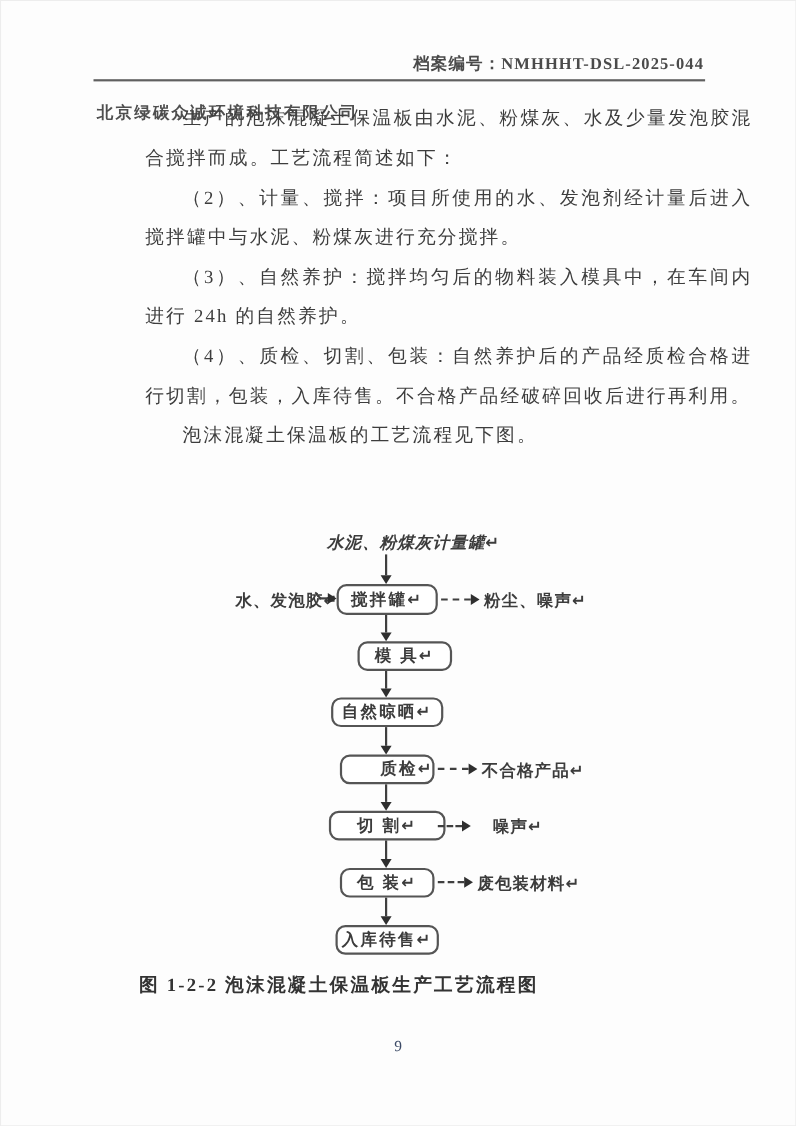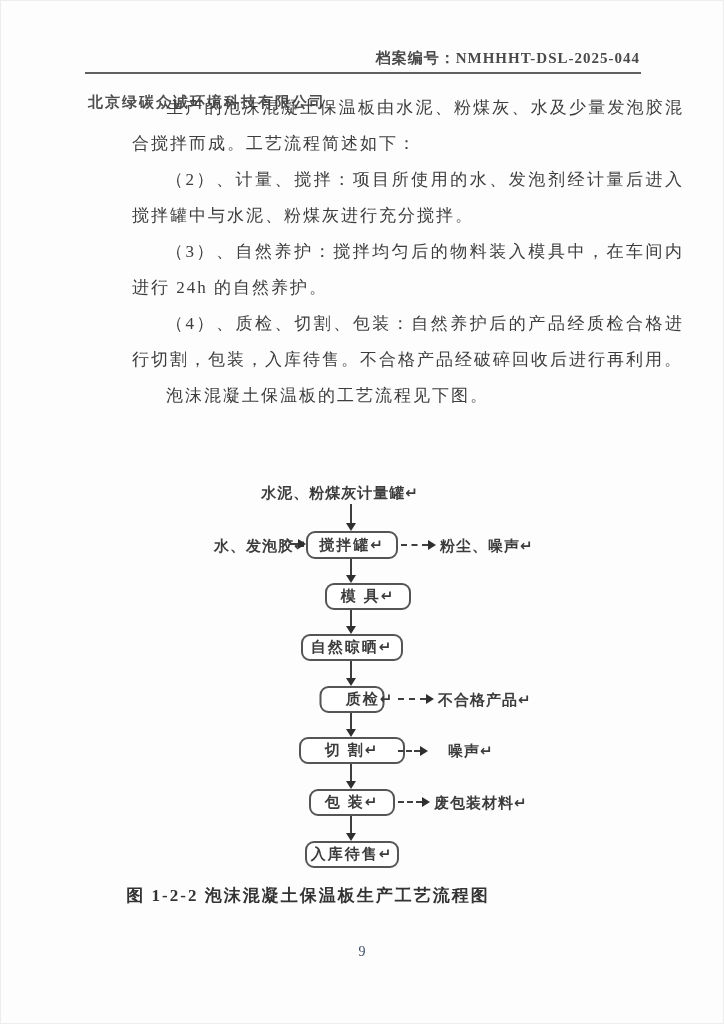--- a/index.html
+++ b/index.html
@@ -41,21 +41,21 @@
     color:#3d3d3d;
   }
   
   .flowchart{position:absolute;left:0;top:0;width:724px;height:1024px;pointer-events:none;}
   .fc-label{
     position:absolute;
     font-family:"Liberation Sans","DejaVu Sans",sans-serif;
     font-weight:bold;font-size:15px;letter-spacing:1px;color:#3c3c3c;
     white-space:nowrap;
   }
-  .fc-top-label{left:340px;transform:translateX(-50%);}
+  .fc-top-label{left:376px;transform:translateX(-50%);font-style:italic;}
   .fc-box{
     position:absolute;left:352px;transform:translateX(-50%);
     border:2px solid #555;border-radius:9px;background:#fff;
     font-family:"Liberation Sans","DejaVu Sans",sans-serif;
     font-weight:bold;font-size:15px;letter-spacing:2px;color:#3c3c3c;
     text-align:center;white-space:nowrap;
     display:flex;align-items:center;justify-content:center;
     box-sizing:border-box;
   }
   .vline{position:absolute;left:350px;width:2px;background:#3f3f3f;}
@@ -120,21 +120,21 @@
 
     <div class="vline" style="top:764px;height:17px;"></div>
     <div class="vhead" style="top:781px;"></div>
 
     <div class="vline" style="top:816px;height:17px;"></div>
     <div class="vhead" style="top:833px;"></div>
 
     <div class="fc-box" style="top:531px;width:92px;height:28px;">搅拌罐↵</div>
     <div class="fc-box" style="top:583px;width:86px;height:27px;margin-left:16px;">模 具↵</div>
     <div class="fc-box" style="top:634px;width:102px;height:27px;">自然晾晒↵</div>
-    <div class="fc-box" style="top:686px;width:65px;height:27px;padding-left:36px;">质检↵</div>
+    <div class="fc-box" style="top:686px;width:86px;height:27px;padding-left:36px;">质检↵</div>
     <div class="fc-box" style="top:737px;width:106px;height:27px;">切 割↵</div>
     <div class="fc-box" style="top:789px;width:86px;height:27px;">包 装↵</div>
     <div class="fc-box" style="top:841px;width:94px;height:27px;text-align:right;">入库待售↵</div>
 
     <div class="fc-label" style="left:214px;top:537px;">水、发泡胶↵</div>
     <div class="hline-solid" style="left:290px;top:543px;width:9px;"></div>
     <div class="rhead" style="left:298px;top:539px;"></div>
 
     <div class="hline-dash" style="left:401px;top:544px;width:27px;"></div>
     <div class="rhead" style="left:428px;top:540px;"></div>

